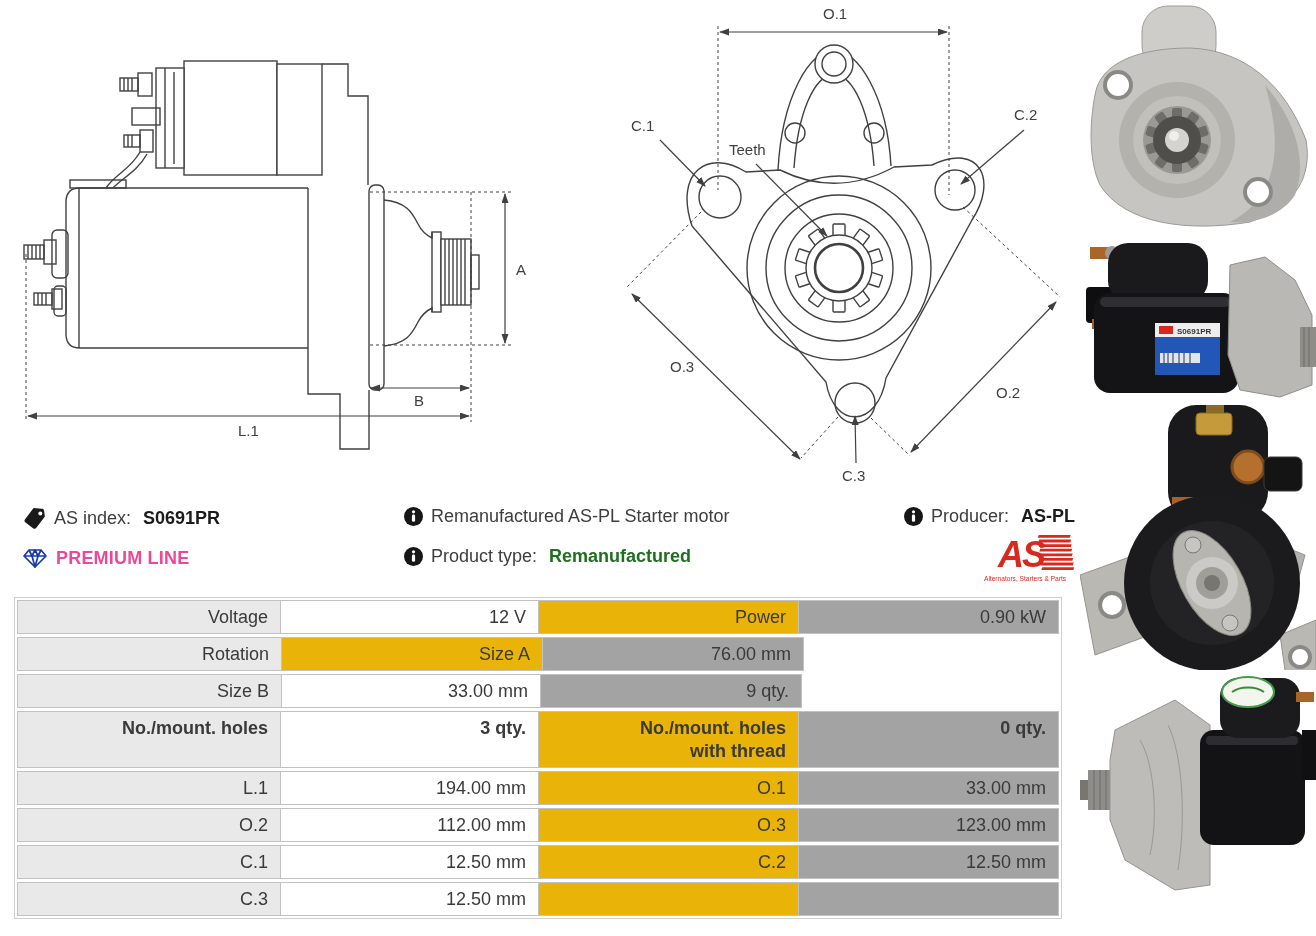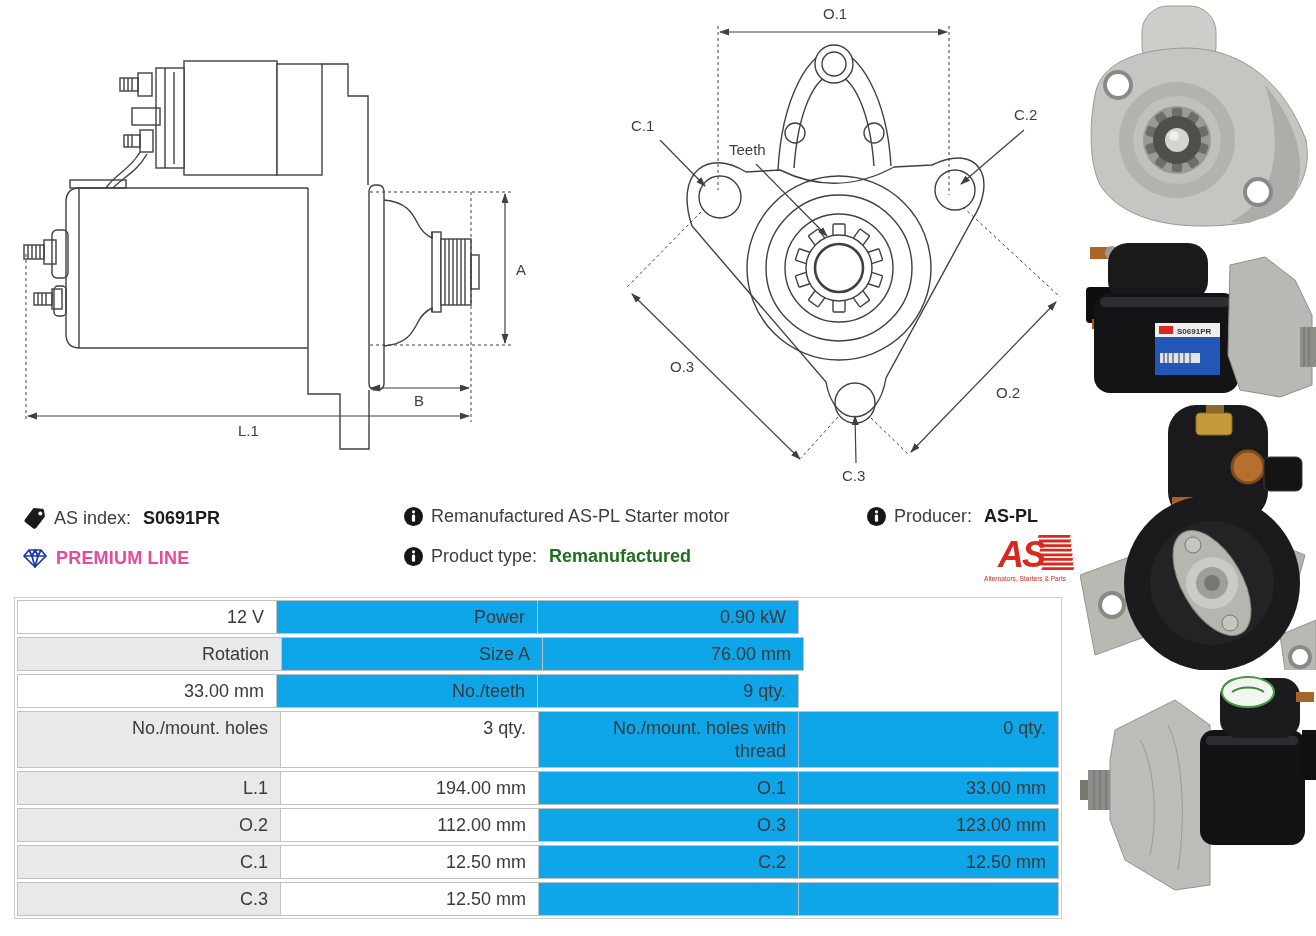--- a/index.html
+++ b/index.html
@@ -21,28 +21,28 @@
   .info-val{font-weight:bold;color:#1b1b1b;margin-left:4px;}
   .premium{font-weight:bold;color:#ec4899;letter-spacing:.2px;}
   .type-green{font-weight:bold;color:#1d701d;margin-left:4px;}
   .icn{flex:none;display:inline-block;}
   .aslogo{position:absolute;left:984px;top:531px;width:92px;height:56px;}
 
   
   .spec-table{position:absolute;left:14px;top:597px;width:1048px;border:1px solid #cfcfcf;padding:2px;box-sizing:border-box;}
   .spec-row{display:flex;margin-bottom:3px;height:34px;}
   .spec-row:last-child{margin-bottom:0;}
-  .spec-row.tall{height:57px;}
+  .spec-row.tall{height:57px;font-weight:bold;}
   .cell{box-sizing:border-box;border:1px solid #c2c2c2;display:flex;align-items:center;justify-content:flex-end;
         padding:0 12px;font-size:18px;color:#3a3a3a;text-align:right;line-height:1.25;}
   .cell+.cell{margin-left:-1px;}
   .cell.label{background:#e9e9e9;width:265px;}
   .cell.value{background:#ffffff;width:260px;}
-  .cell.label2{background:#0ea5e9;width:262px;padding-left:24px;}
-  .cell.value2{background:#0ea5e9;width:262px;}
+  .cell.label2{background:#eab308;width:262px;padding-left:24px;}
+  .cell.value2{background:#a3a3a3;width:262px;}
   .spec-row.tall .cell{align-items:flex-start;padding-top:5px;}
   .spec-row.tall .cell span{display:inline-block;max-width:185px;}
 </style>
 </head>
 <body>
 
 <div class="page">
 
   <svg class="side-view" width="580" height="470" viewBox="0 0 580 470">
     <defs>
@@ -326,21 +326,21 @@
   <div class="info-row" style="left:404px;top:546px;">
     <svg class="icn" width="19" height="19" viewBox="0 0 19 19">
       <circle cx="9.5" cy="9.5" r="9.5" fill="#161616"></circle>
       <circle cx="9.5" cy="4.8" r="1.6" fill="#fff"></circle>
       <rect x="7.9" y="7.6" width="3.2" height="7.2" rx="1.4" fill="#fff"></rect>
     </svg>
     <span>Product type:</span>
     <span class="type-green">Remanufactured</span>
   </div>
 
-  <div class="info-row" style="left:854px;top:506px;padding-left:13px;">
+  <div class="info-row" style="left:891px;top:506px;padding-left:13px;">
     <svg class="icn" width="19" height="19" viewBox="0 0 19 19">
       <circle cx="9.5" cy="9.5" r="9.5" fill="#161616"></circle>
       <circle cx="9.5" cy="4.8" r="1.6" fill="#fff"></circle>
       <rect x="7.9" y="7.6" width="3.2" height="7.2" rx="1.4" fill="#fff"></rect>
     </svg>
     <span>Producer:</span>
     <span class="info-val">AS-PL</span>
   </div>
 
   <svg class="aslogo" viewBox="0 0 92 56">
@@ -354,34 +354,35 @@
       <rect x="66" y="27" width="32" height="2.8" transform="skewX(-18)"></rect>
       <rect x="68" y="31.6" width="32" height="2.8" transform="skewX(-18)"></rect>
       <rect x="70" y="36.2" width="32" height="2.8" transform="skewX(-18)"></rect>
     </g>
     <text x="0" y="50" font-size="6.6" fill="#d8291f">Alternators, Starters &amp; Parts</text>
   </svg>
 
   <div class="spec-table">
 
     <div class="spec-row">
+      <div class="cell label">Voltage</div>
       <div class="cell value">12 V</div>
       <div class="cell label2">Power</div>
       <div class="cell value2">0.90 kW</div>
     </div>
 
     <div class="spec-row">
       <div class="cell label">Rotation</div>
       <div class="cell label2">Size A</div>
       <div class="cell value2">76.00 mm</div>
     </div>
 
     <div class="spec-row">
+      <div class="cell label">Size B</div>
       <div class="cell value">33.00 mm</div>
-      <div class="cell label2">No./teeth</div>
       <div class="cell value2">9 qty.</div>
     </div>
 
     <div class="spec-row tall">
       <div class="cell label">
           <span>No./mount. holes</span>
         </div>
       <div class="cell value">
           <span>3 qty.</span>
         </div>

